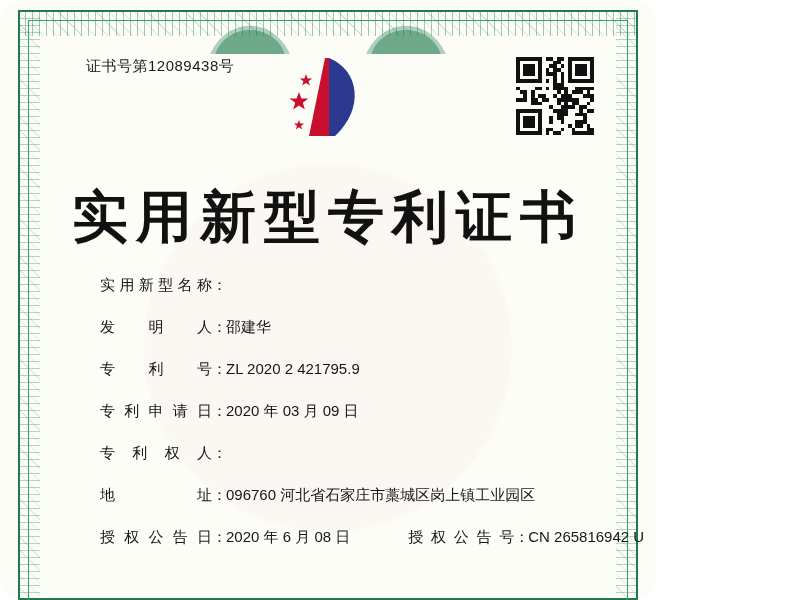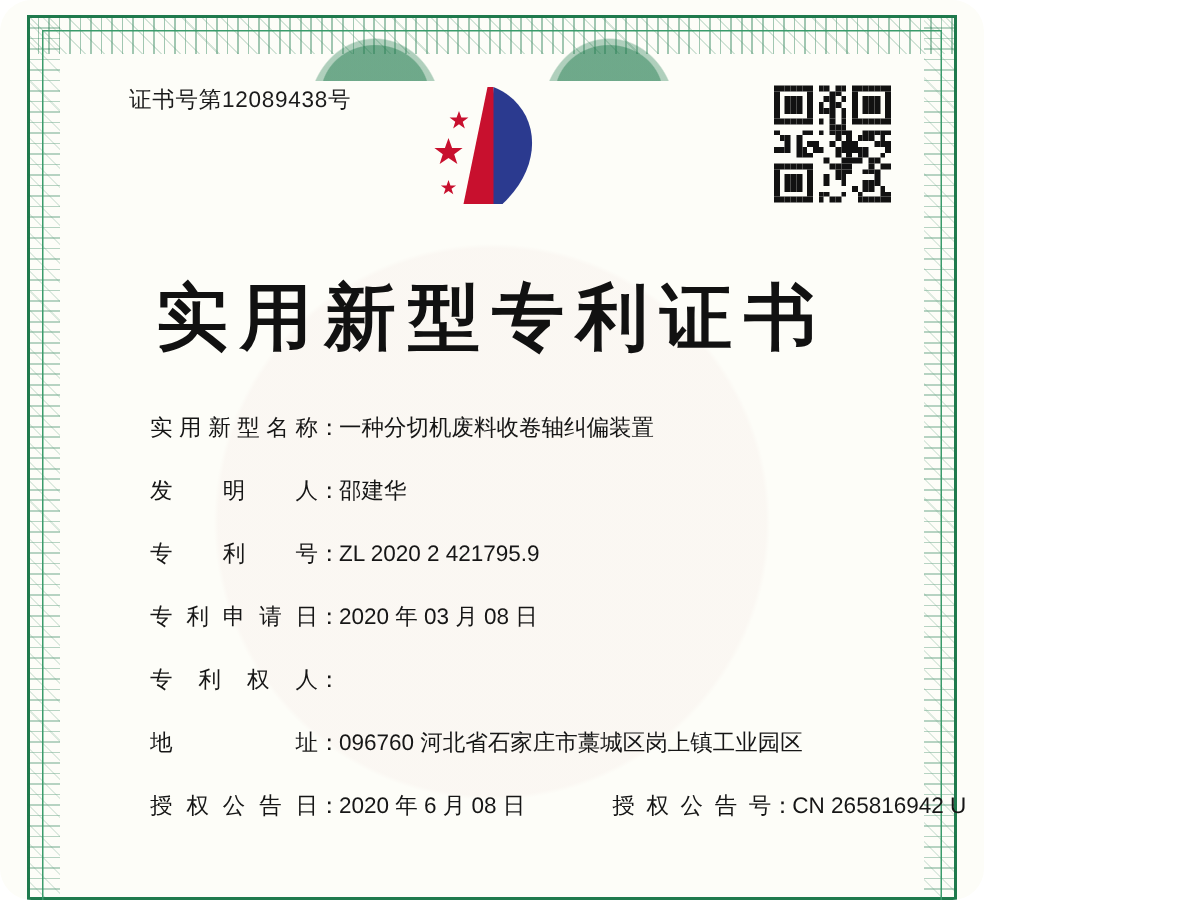--- a/index.html
+++ b/index.html
@@ -122,21 +122,21 @@
     height: 100px;
   }
 
   .title {
     position: absolute;
     left: 0;
     right: 0;
     top: 180px;
     text-align: center;
     font-family: "DejaVu Serif", "Liberation Serif", serif;
-    font-size: 48px;
+    font-size: 56px;
     font-weight: bold;
     letter-spacing: 8px;
     color: #111;
   }
 
   .fields {
     position: absolute;
     left: 100px;
     right: 70px;
     top: 276px;
@@ -661,21 +661,20 @@
       <div class="field-row">
         <div class="field-label spread">
           <span>实</span>
           <span>用</span>
           <span>新</span>
           <span>型</span>
           <span>名</span>
           <span>称</span>
         </div>
         <div class="field-colon">：</div>
-        <div class="field-value">一种分切机废料收卷轴纠偏装置</div>
       </div>
       <div class="field-row">
         <div class="field-label spread">
           <span>发</span>
           <span>明</span>
           <span>人</span>
         </div>
         <div class="field-colon">：</div>
         <div class="field-value">邵建华</div>
       </div>
@@ -690,21 +689,21 @@
       </div>
       <div class="field-row">
         <div class="field-label spread">
           <span>专</span>
           <span>利</span>
           <span>申</span>
           <span>请</span>
           <span>日</span>
         </div>
         <div class="field-colon">：</div>
-        <div class="field-value">2020 年 03 月 08 日</div>
+        <div class="field-value">2020 年 03 月 09 日</div>
       </div>
       <div class="field-row">
         <div class="field-label spread">
           <span>专</span>
           <span>利</span>
           <span>权</span>
           <span>人</span>
         </div>
         <div class="field-colon">：</div>
       </div>

